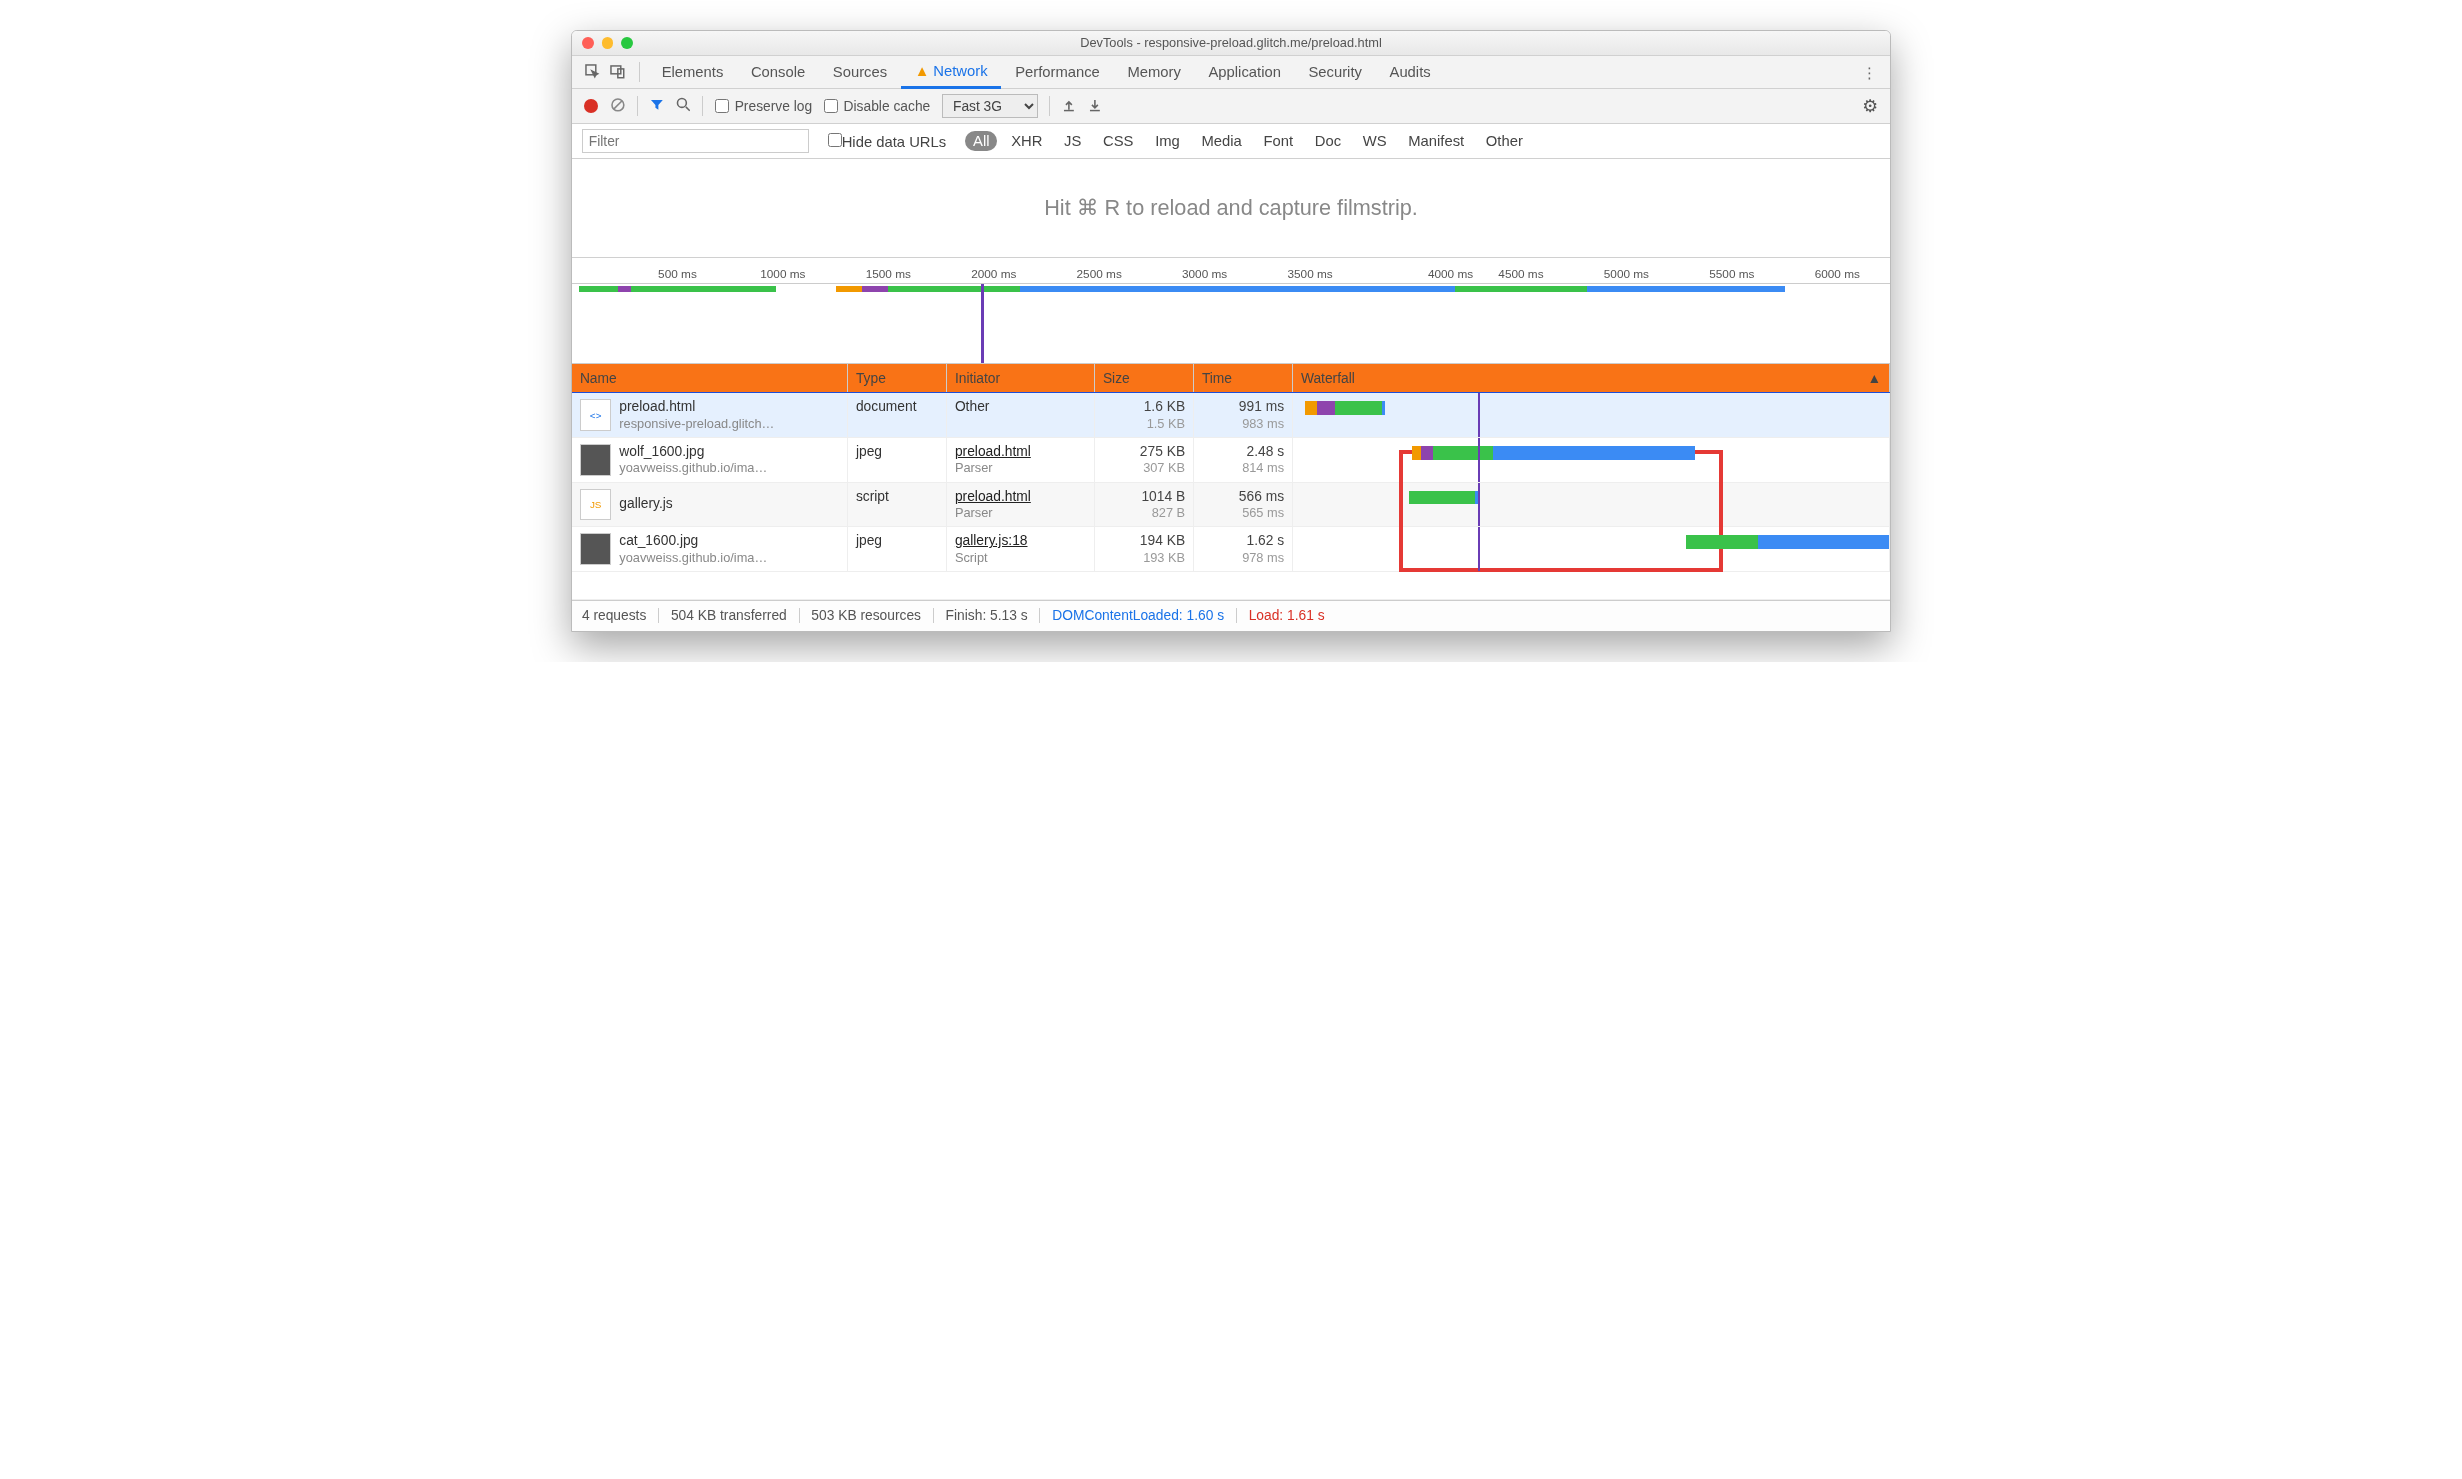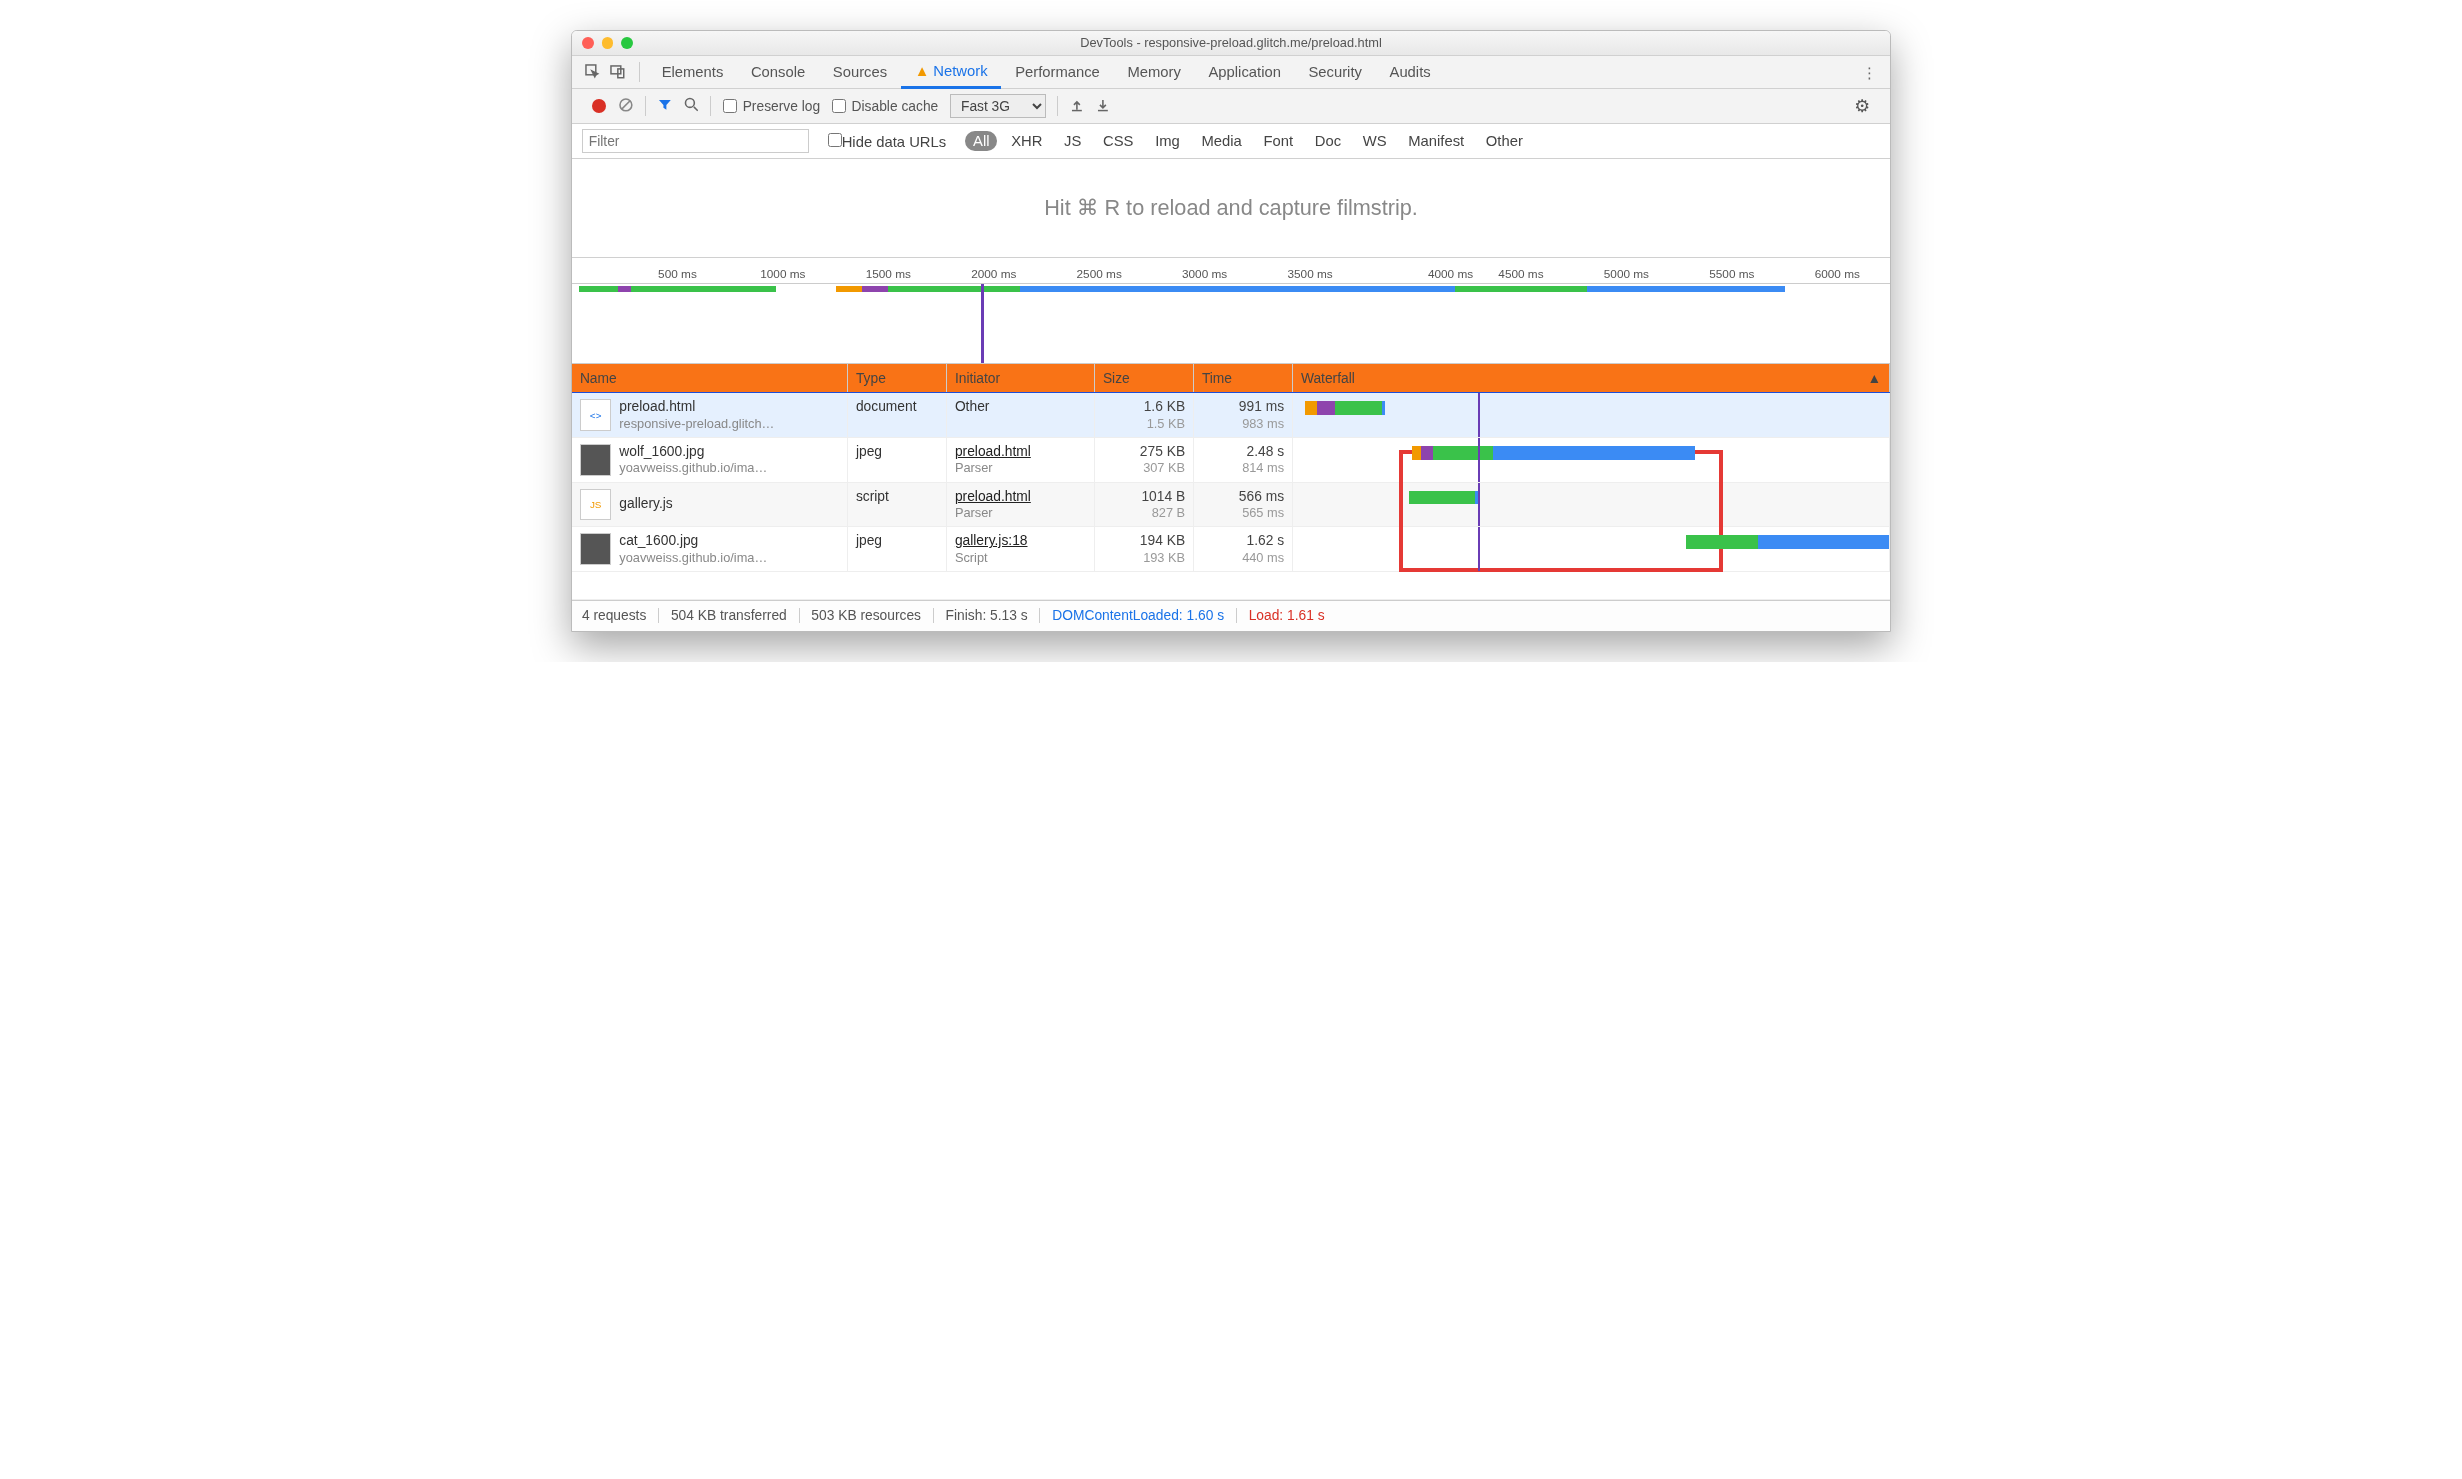--- a/index.html
+++ b/index.html
@@ -12,21 +12,21 @@
 .titletext { position: absolute; left: 0; right: 0; text-align: center; pointer-events: none; }
 
 .tabs { display: flex; align-items: center; height: 33px; border-bottom: 1px solid #d0d0d0; background: #f3f3f3; padding: 0 7.9px; font-size: 14.8px; color: #555; }
 .tabs .icon-btn { width: 25.6px; height: 25.6px; display: flex; align-items: center; justify-content: center; color: #666; }
 .tabs .sep { width: 1px; height: 19.7px; background: #ccc; margin: 0 7.9px; }
 .tab { padding: 0 13.8px; height: 100%; display: flex; align-items: center; cursor: pointer; }
 .tab.active { color: #1a73e8; border-bottom: 3px solid #1a73e8; height: calc(100% + 1px); margin-bottom: -1px; }
 .tab .warn { color: #f29900; margin-right: 3.9px; }
 .tabs .menu { margin-left: auto; }
 
-.toolbar { display: flex; align-items: center; gap: 11.8px; height: 35px; padding: 0 20px; border-bottom: 1px solid #d0d0d0; background: #f3f3f3; color: #555; font-size: 13.8px; }
+.toolbar { display: flex; align-items: center; gap: 11.8px; height: 35px; padding: 0 12px; border-bottom: 1px solid #d0d0d0; background: #f3f3f3; color: #555; font-size: 13.8px; }
 .toolbar .record { width: 13.8px; height: 13.8px; background: #d93025; border-radius: 50%; }
 .toolbar .vbar { width: 1px; height: 19.7px; background: #ccc; }
 .toolbar .funnel { color: #1a73e8; }
 .toolbar label { display: flex; align-items: center; gap: 5.9px; }
 .toolbar select { height: 23.6px; background: #eee; border: 1px solid #bbb; padding: 0 17.7px 0 5.9px; font-size: 13.8px; color: #444; }
 .toolbar .gear { margin-left: auto; font-size: 17.7px; }
 
 .filterbar { display: flex; align-items: center; gap: 19px; height: 35px; padding: 0 9.9px; border-bottom: 1px solid #d0d0d0; font-size: 14.8px; color: #444; }
 .filterbar input { width: 227px; height: 23.6px; border: 1px solid #ccc; padding: 0 5.9px; font-size: 13.8px; }
 .pill { padding: 2px 7.9px; border-radius: 9.9px; cursor: pointer; }
@@ -335,21 +335,21 @@
         <div class="two">
           <div class="link">gallery.js:18</div>
           <div class="sub">Script</div>
         </div>
         <div class="two num">
           <div>194 KB</div>
           <div class="sub">193 KB</div>
         </div>
         <div class="two num">
           <div>1.62 s</div>
-          <div class="sub">440 ms</div>
+          <div class="sub">978 ms</div>
         </div>
         <div class="wfcell">
           <div class="seg g" style="left: 66%; width: 12%;"></div>
           <div class="seg b" style="left: 78%; width: 22%;"></div>
           <div class="wf-vline" style="left: 31%;"></div>
         </div>
       </div>
     </div>
   <div style="height:27.6px;border-bottom:1px solid #eee"></div>
 

